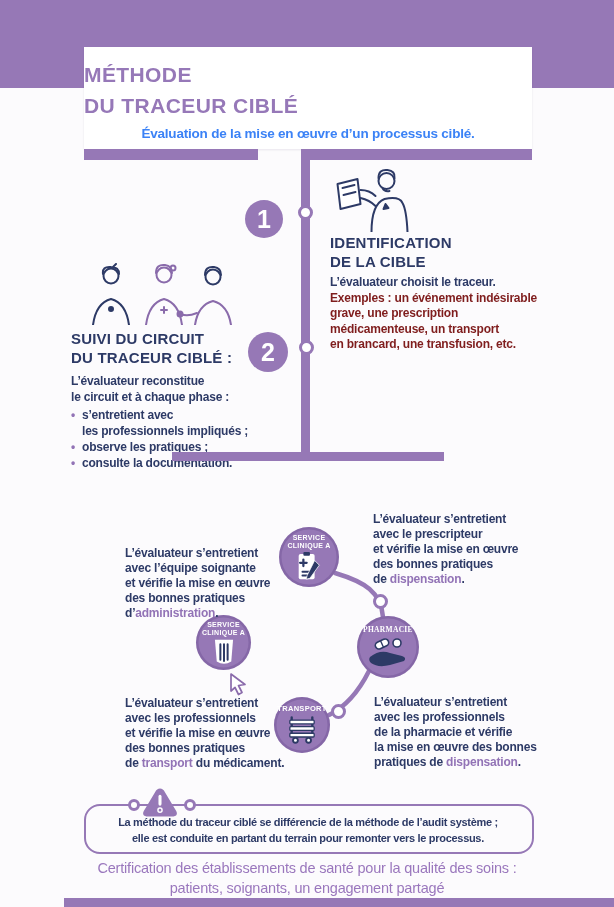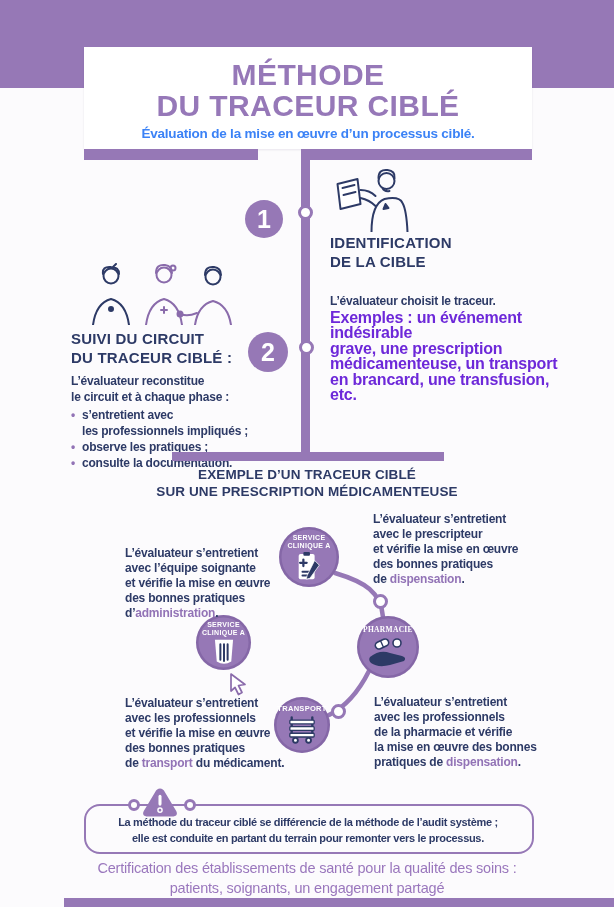--- a/index.html
+++ b/index.html
@@ -5,37 +5,37 @@
   html,body{margin:0;padding:0;background:#fff;}
   .page{position:relative;width:614px;height:907px;background:#fcfbfd;overflow:hidden;
         font-family:"Liberation Sans",sans-serif;}
   .abs{position:absolute;}
   .pre{white-space:pre-line;}
 
   
   .header-band{left:0;top:0;width:614px;height:88px;background:#9678b6;}
   .title-box{left:84px;top:47px;width:448px;height:102px;background:#ffffff;
              box-shadow:0 1px 2px rgba(60,40,90,0.10);}
-  .page-title{padding-top:12px;text-align:center;color:#9678b8;font-weight:bold;
-              font-size:30px;line-height:31px;letter-spacing:0.4px;}
+  .page-title{padding-top:12px;text-align:left;color:#9678b8;font-weight:bold;
+              font-size:21px;line-height:31px;letter-spacing:0.4px;}
   .page-subtitle{text-align:center;color:#3b82f6;font-weight:bold;font-size:13.5px;
                  letter-spacing:-0.2px;margin-top:5px;}
   .bar-left{left:84px;top:149px;width:174px;height:11px;background:#9678b6;}
   .bar-right{left:305px;top:149px;width:227px;height:11px;background:#9678b6;}
   .vline{left:301px;top:149px;width:9px;height:303px;background:#9678b6;}
 
   
   .badge{border-radius:50%;background:#9678b6;color:#fff;font-weight:bold;
          display:flex;align-items:center;justify-content:center;}
   .ring{background:#fff;border:3px solid #9678b6;border-radius:50%;width:9px;height:9px;}
   .ring-sm{background:#fff;border:3px solid #9678b6;border-radius:50%;width:6px;height:6px;}
 
   .step-heading{font-size:15px;line-height:19px;color:#2d3a66;font-weight:bold;letter-spacing:0.2px;}
   .step-lead{font-size:12px;line-height:15.5px;color:#2d3a66;font-weight:bold;letter-spacing:-0.2px;}
-  .step-detail{font-size:16px;line-height:15.5px;color:#6d28d9;font-weight:bold;letter-spacing:-0.2px;}
+  .step-detail{font-size:12px;line-height:15.5px;color:#7f1d1d;font-weight:bold;letter-spacing:-0.2px;}
   ul.bullets{margin:2px 0 0 0;padding:0;list-style:none;}
   ul.bullets li{position:relative;padding-left:11px;font-size:12px;line-height:16px;
                 color:#2d3a66;font-weight:bold;letter-spacing:-0.2px;white-space:pre-line;}
   ul.bullets li::before{content:"•";color:#9273b6;position:absolute;left:0;top:0;}
 
   
   .example-bar{left:172px;top:452px;width:272px;height:9px;background:#9678b6;}
   .example-heading{left:0;top:467px;width:614px;text-align:center;color:#2d3a66;
                    font-weight:bold;font-size:13.5px;line-height:16.5px;letter-spacing:0.1px;}
 
@@ -86,21 +86,21 @@
       <path d="M49 10 Q 49 1 58 2 Q 66 3 65 10"></path>
       <path d="M53 20 Q 55 24 60 23"></path>
       <path d="M42 64 Q 42 36 55 31 Q 70 28 73 35 Q 77 42 78 64"></path>
       <path d="M56 36 l3 4 l-5 1 z" fill="#2d3a66"></path>
     </g>
   </svg>
 
   <div class="abs" style="left:330px;top:233px;width:240px;">
     <div class="step-heading pre">IDENTIFICATION
 DE LA CIBLE</div>
-    <div class="step-lead" style="margin-top:23px;">L’évaluateur choisit le traceur.</div>
+    <div class="step-lead" style="margin-top:4px;">L’évaluateur choisit le traceur.</div>
     <div class="step-detail pre">Exemples : un événement indésirable
 grave, une prescription
 médicamenteuse, un transport
 en brancard, une transfusion, etc.</div>
   </div>
 
   <svg class="abs" style="left:88px;top:263px;" width="152" height="62" viewBox="0 0 150 62">
     <g fill="none" stroke-width="2" stroke-linecap="round" stroke-linejoin="round">
       <g stroke="#2d3a66">
         <circle cx="22" cy="13" r="7.5"></circle>
@@ -139,22 +139,20 @@
       <li>consulte la documentation.</li>
     </ul>
   </div>
 
   <div class="abs badge" style="left:248px;top:332px;width:40px;height:40px;font-size:25px;">
     <span>2</span>
   </div>
   <div class="abs ring" style="left:299px;top:340px;"></div>
 
   <div class="abs example-bar"></div>
-  <div class="abs example-heading pre">EXEMPLE D’UN TRACEUR CIBLÉ
-SUR UNE PRESCRIPTION MÉDICAMENTEUSE</div>
 
   <svg class="abs" style="left:150px;top:520px;" width="300" height="260" viewBox="0 0 300 260">
     <path d="M185 53 C 215 62 231 72 233 97" fill="none" stroke="#9678b6" stroke-width="4.5" stroke-linecap="round"></path>
     <path d="M219 151 Q 203 183 179 195" fill="none" stroke="#9678b6" stroke-width="4.5" stroke-linecap="round"></path>
   </svg>
   <div class="abs ring" style="left:373px;top:594px;"></div>
   <div class="abs ring" style="left:331px;top:704px;"></div>
 
   <div class="abs node" style="left:279px;top:527px;width:60px;height:60px;">
     <div class="node-label" style="padding-top:7px;font-size:7px;line-height:8px;">SERVICE

